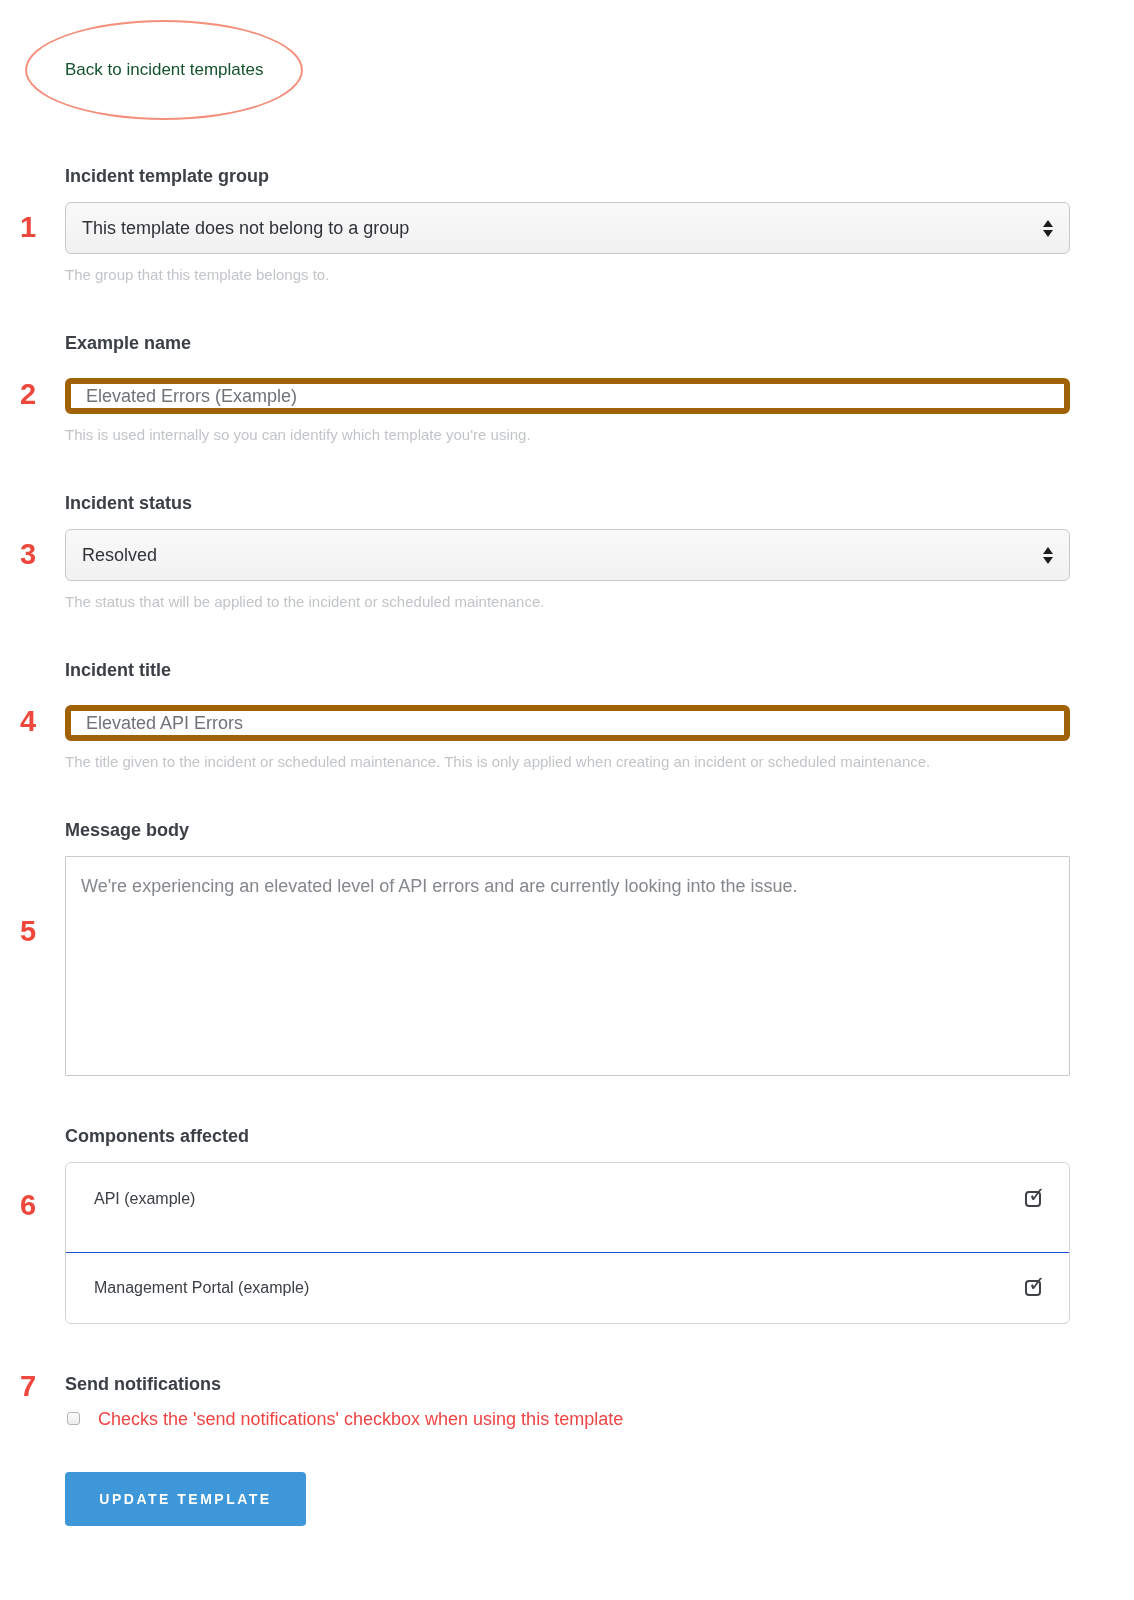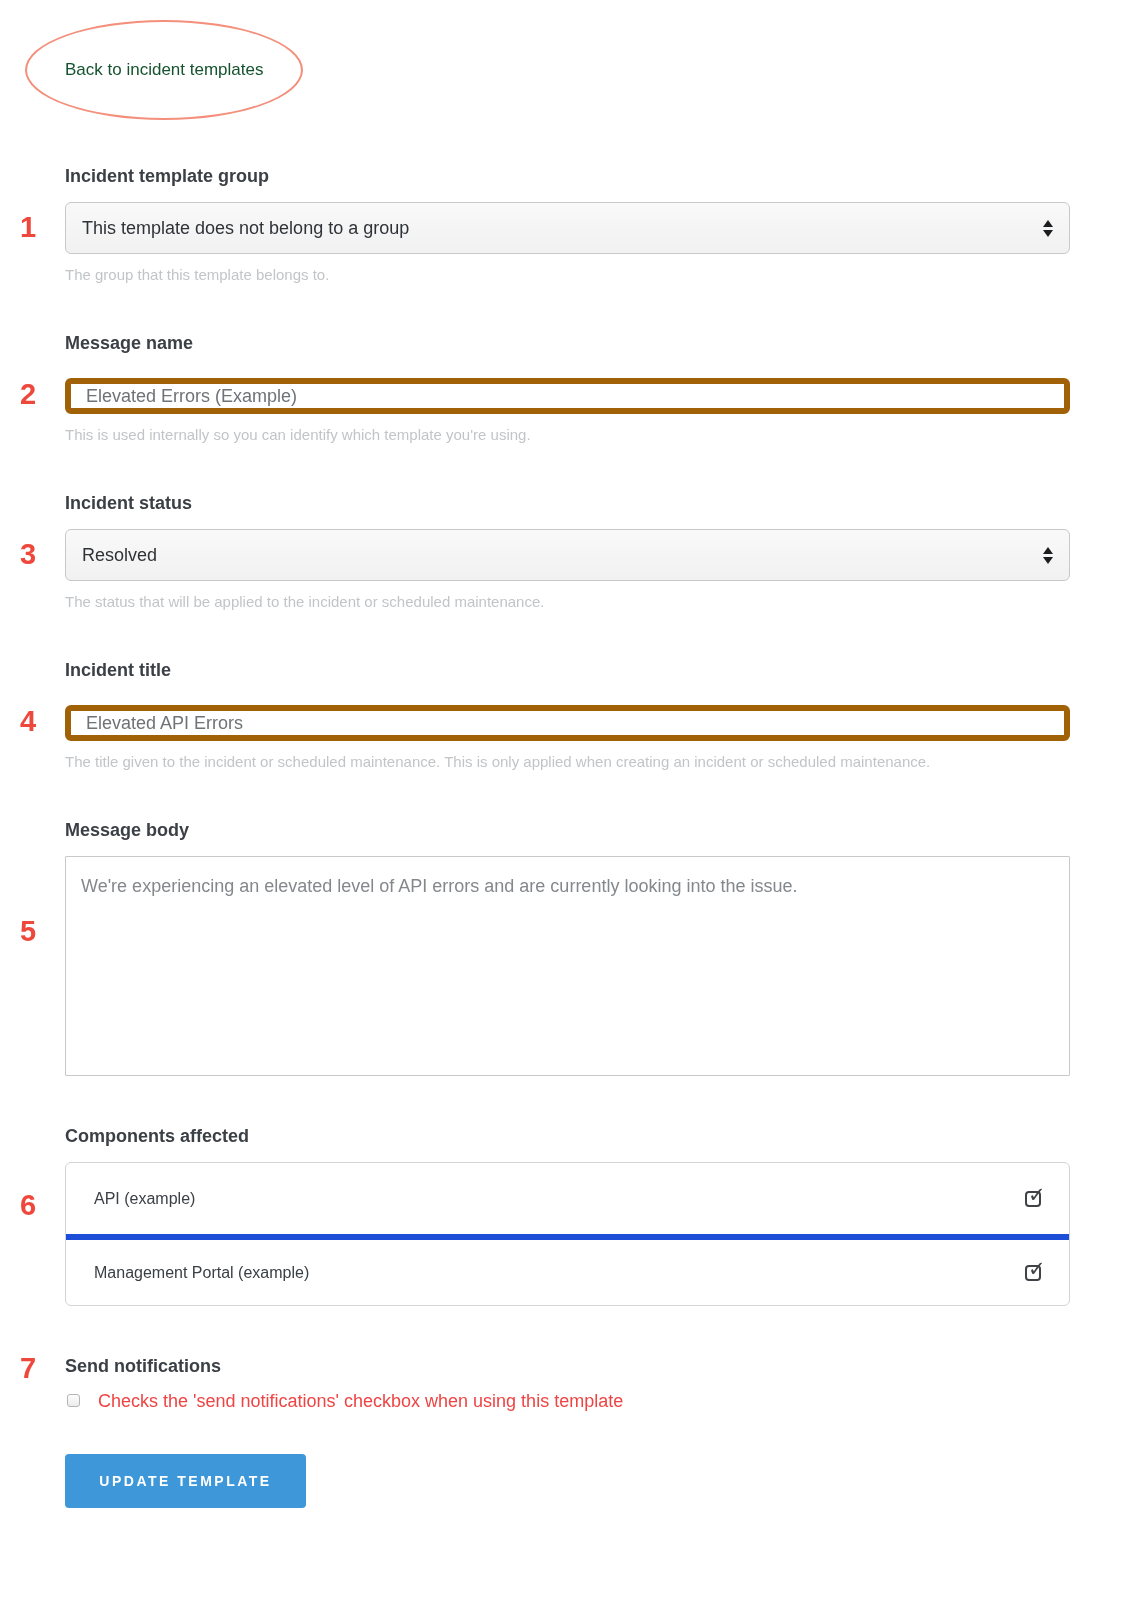--- a/index.html
+++ b/index.html
@@ -148,21 +148,21 @@
   .component-row {
     height: 71px;
     display: flex;
     align-items: center;
     justify-content: space-between;
     padding: 0 28px;
     font-size: 16px;
     color: #3b4046;
     cursor: pointer;
   }
-  .component-row + .component-row { border-top: 6px solid #1d4ed8; }
+  .component-row + .component-row { border-top: 1px solid #1d4ed8; margin-top: 18px; }
   .checkbox {
     width: 16px; height: 16px;
     border: 2px solid #3f4347;
     border-radius: 4px;
     position: relative;
     flex-shrink: 0;
     cursor: pointer;
   }
   .checkbox .tick {
     display: none;
@@ -231,21 +231,21 @@
         <span class="tri-up"></span>
           <span class="tri-down"></span>
       </span>
     </div>
     <div class="help">The group that this template belongs to.</div>
   </div>
 
   
   <div class="group">
     <span class="num num-mid">2</span>
-    <label class="fld-label">Message name</label>
+    <label class="fld-label">Example name</label>
     <input type="text" class="text-input" value="Elevated Errors (Example)" style="">
     <div class="help">This is used internally so you can identify which template you're using.</div>
   </div>
 
   
   <div class="group">
     <span class="num num-mid">3</span>
     <label class="fld-label">Incident status</label>
     <div class="select">
       <span>Resolved</span>

